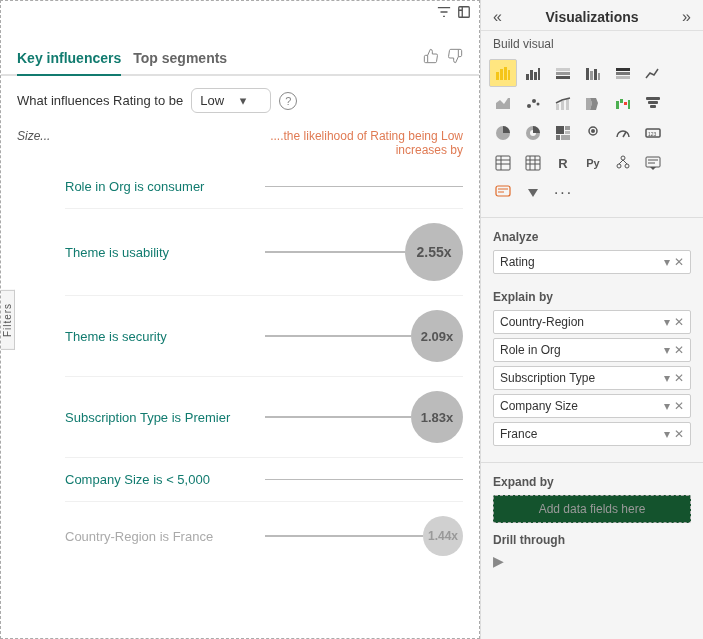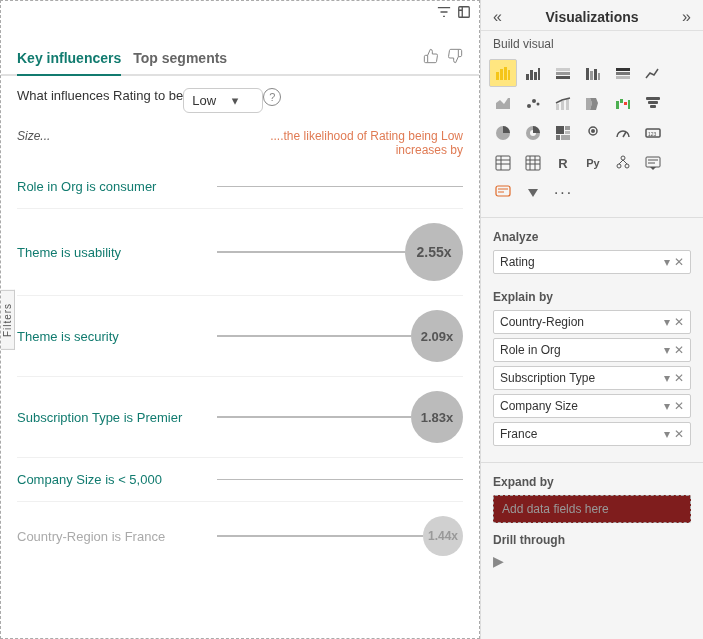--- a/index.html
+++ b/index.html
@@ -80,21 +80,22 @@
 
     .tab-actions span {
       font-size: 16px;
       color: #888;
       cursor: pointer;
     }
 
     .filter-section {
       padding: 12px 16px;
       display: flex;
-      align-items: flex-start;
+      align-items: center;
+      gap: 8px;
       flex-wrap: wrap;
     }
 
     .filter-label {
       font-size: 13px;
       color: #333;
     }
 
     .filter-dropdown {
       border: 1px solid #ccc;
@@ -147,20 +148,21 @@
       font-size: 12px;
       color: #E07B54;
       text-align: right;
       flex: 1;
     }
 
     .influencers-list {
       flex: 1;
       overflow-y: auto;
       padding: 0 16px;
+      margin-left: 48px;
     }
 
     .influencer-item {
       display: flex;
       align-items: center;
       padding: 14px 0;
       border-bottom: 1px solid #f0f0f0;
     }
 
     .influencer-item:last-child {
@@ -336,23 +338,23 @@
       color: #888;
       cursor: pointer;
     }
 
     .expand-by-box {
       border: 1px dashed #aaa;
       border-radius: 2px;
       padding: 6px 8px;
       font-size: 12px;
       color: #999;
-      background: #7f1d1d;
-      cursor: pointer;
-      text-align: left;
+      background: #14532d;
+      cursor: pointer;
+      text-align: center;
     }
 
     .drill-through-label {
       font-size: 12px;
       color: #555;
       font-weight: 600;
       padding: 4px 12px;
     }
 
     .collapse-arrow {

